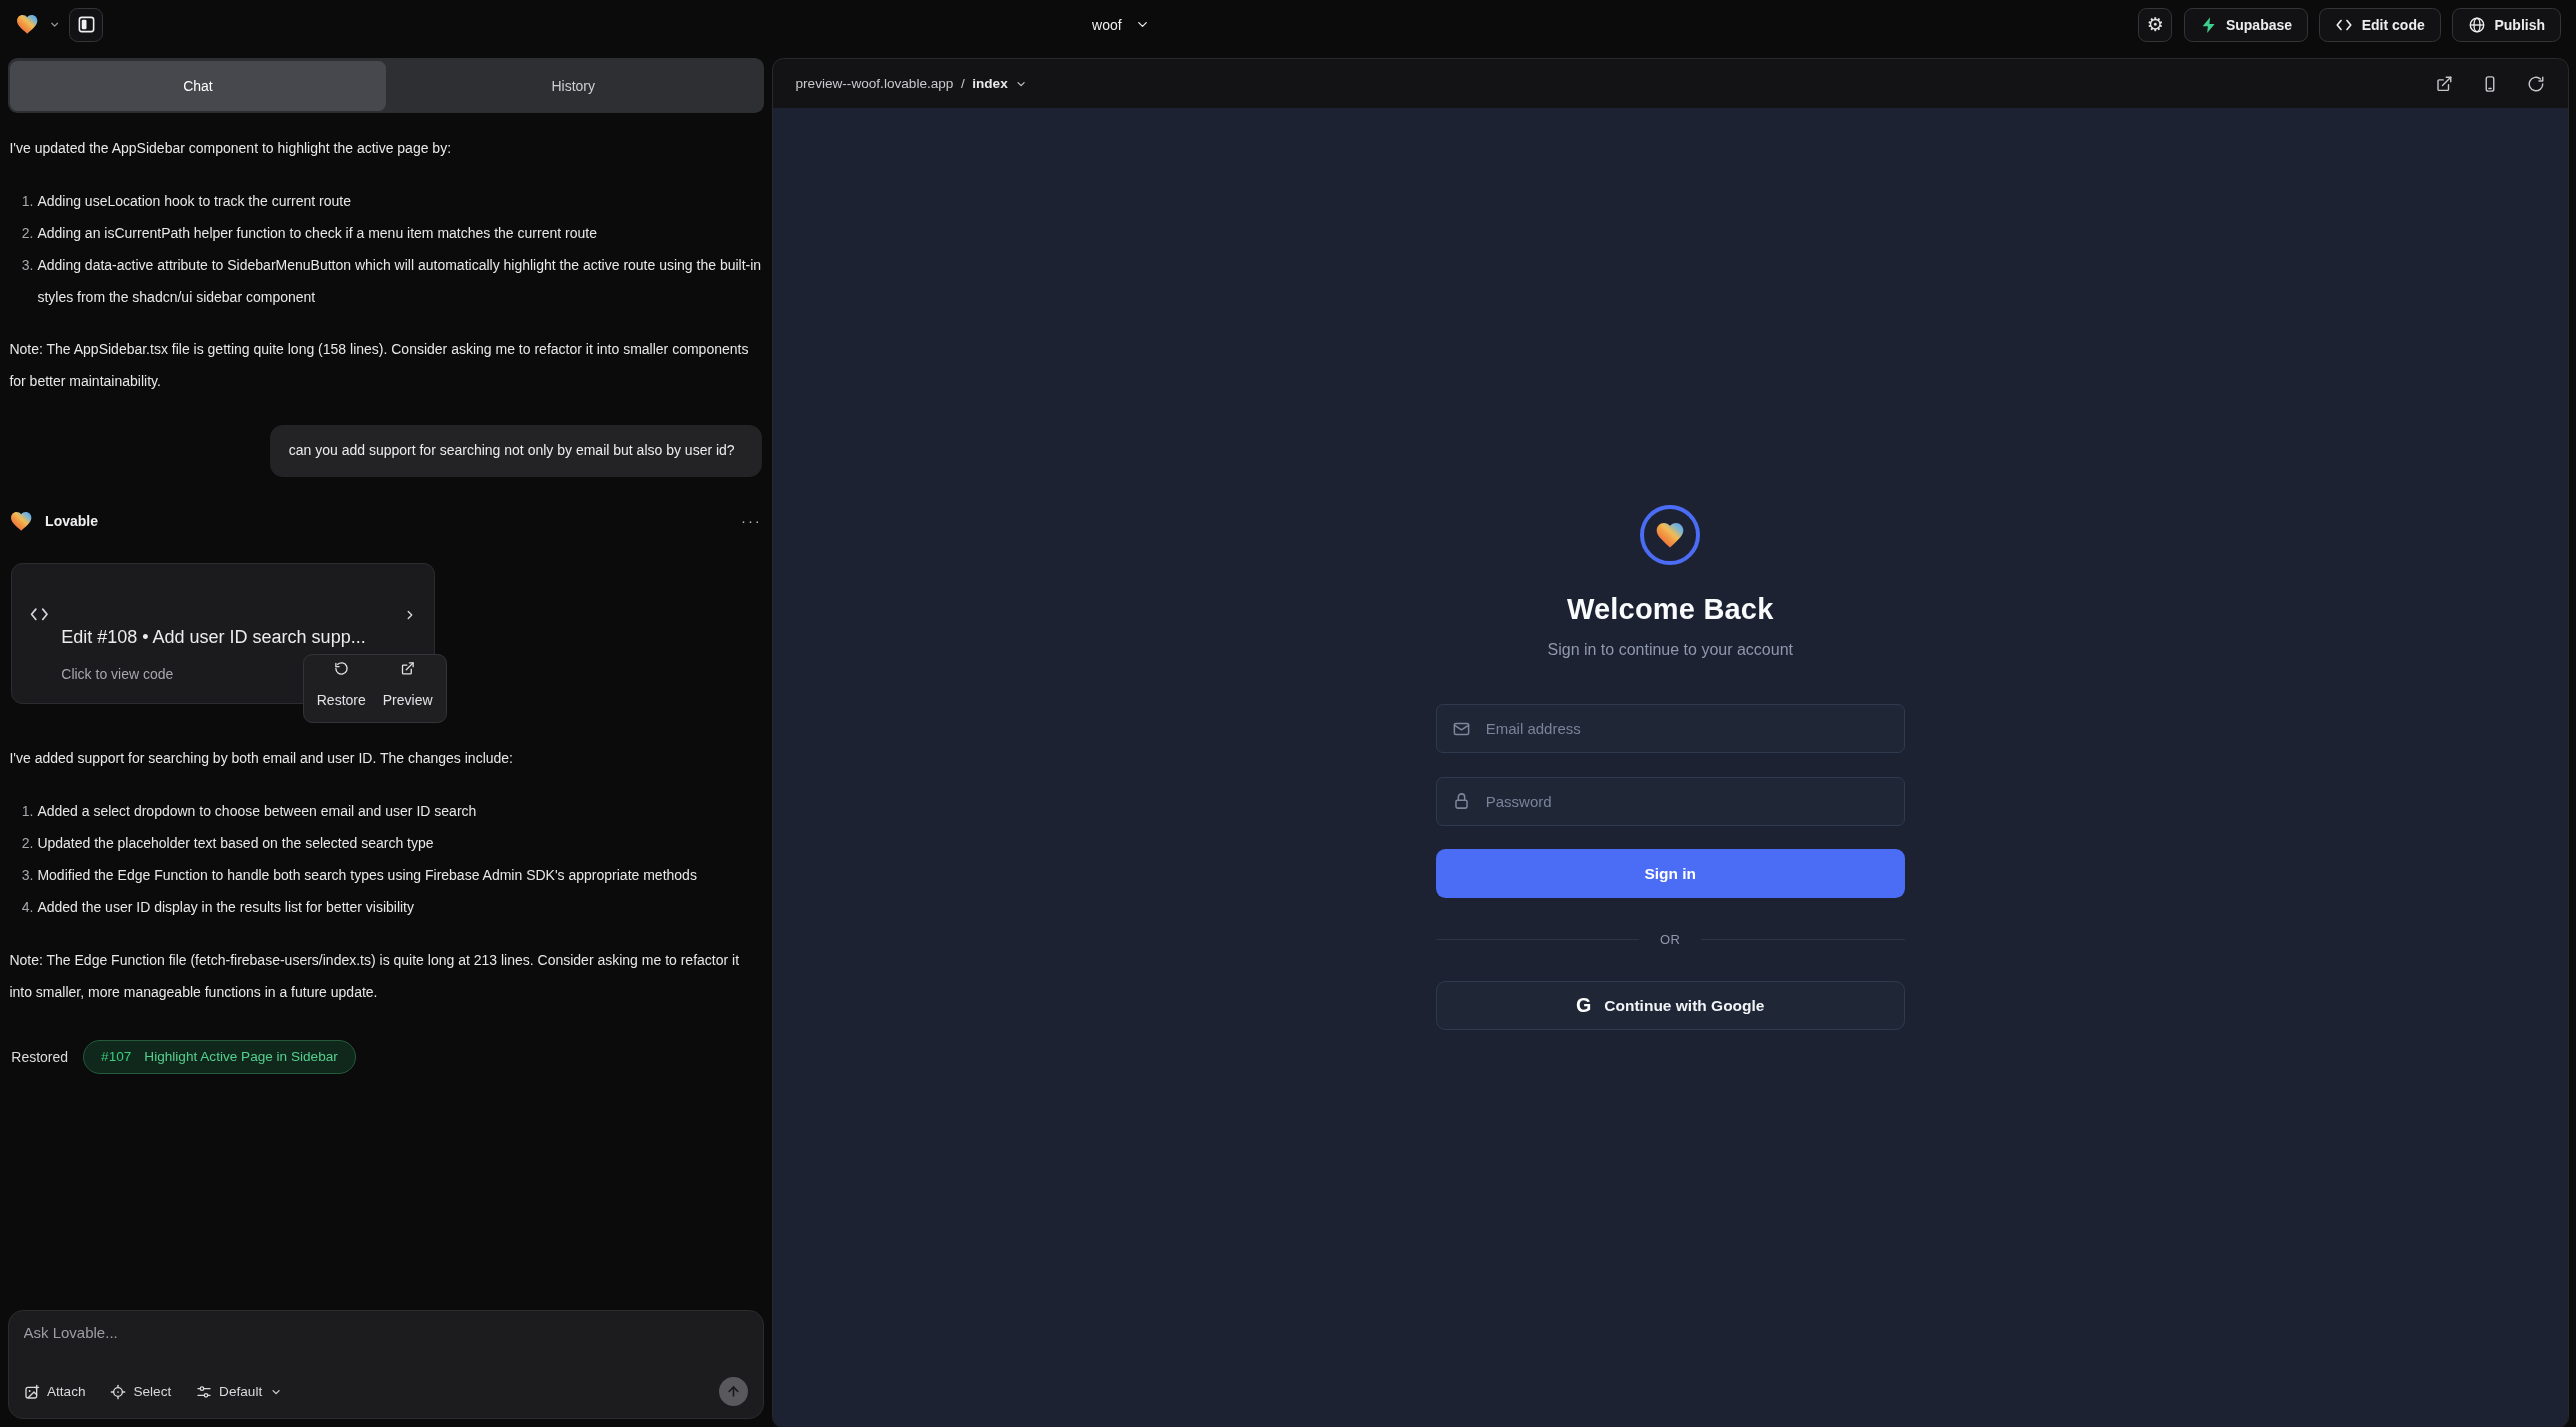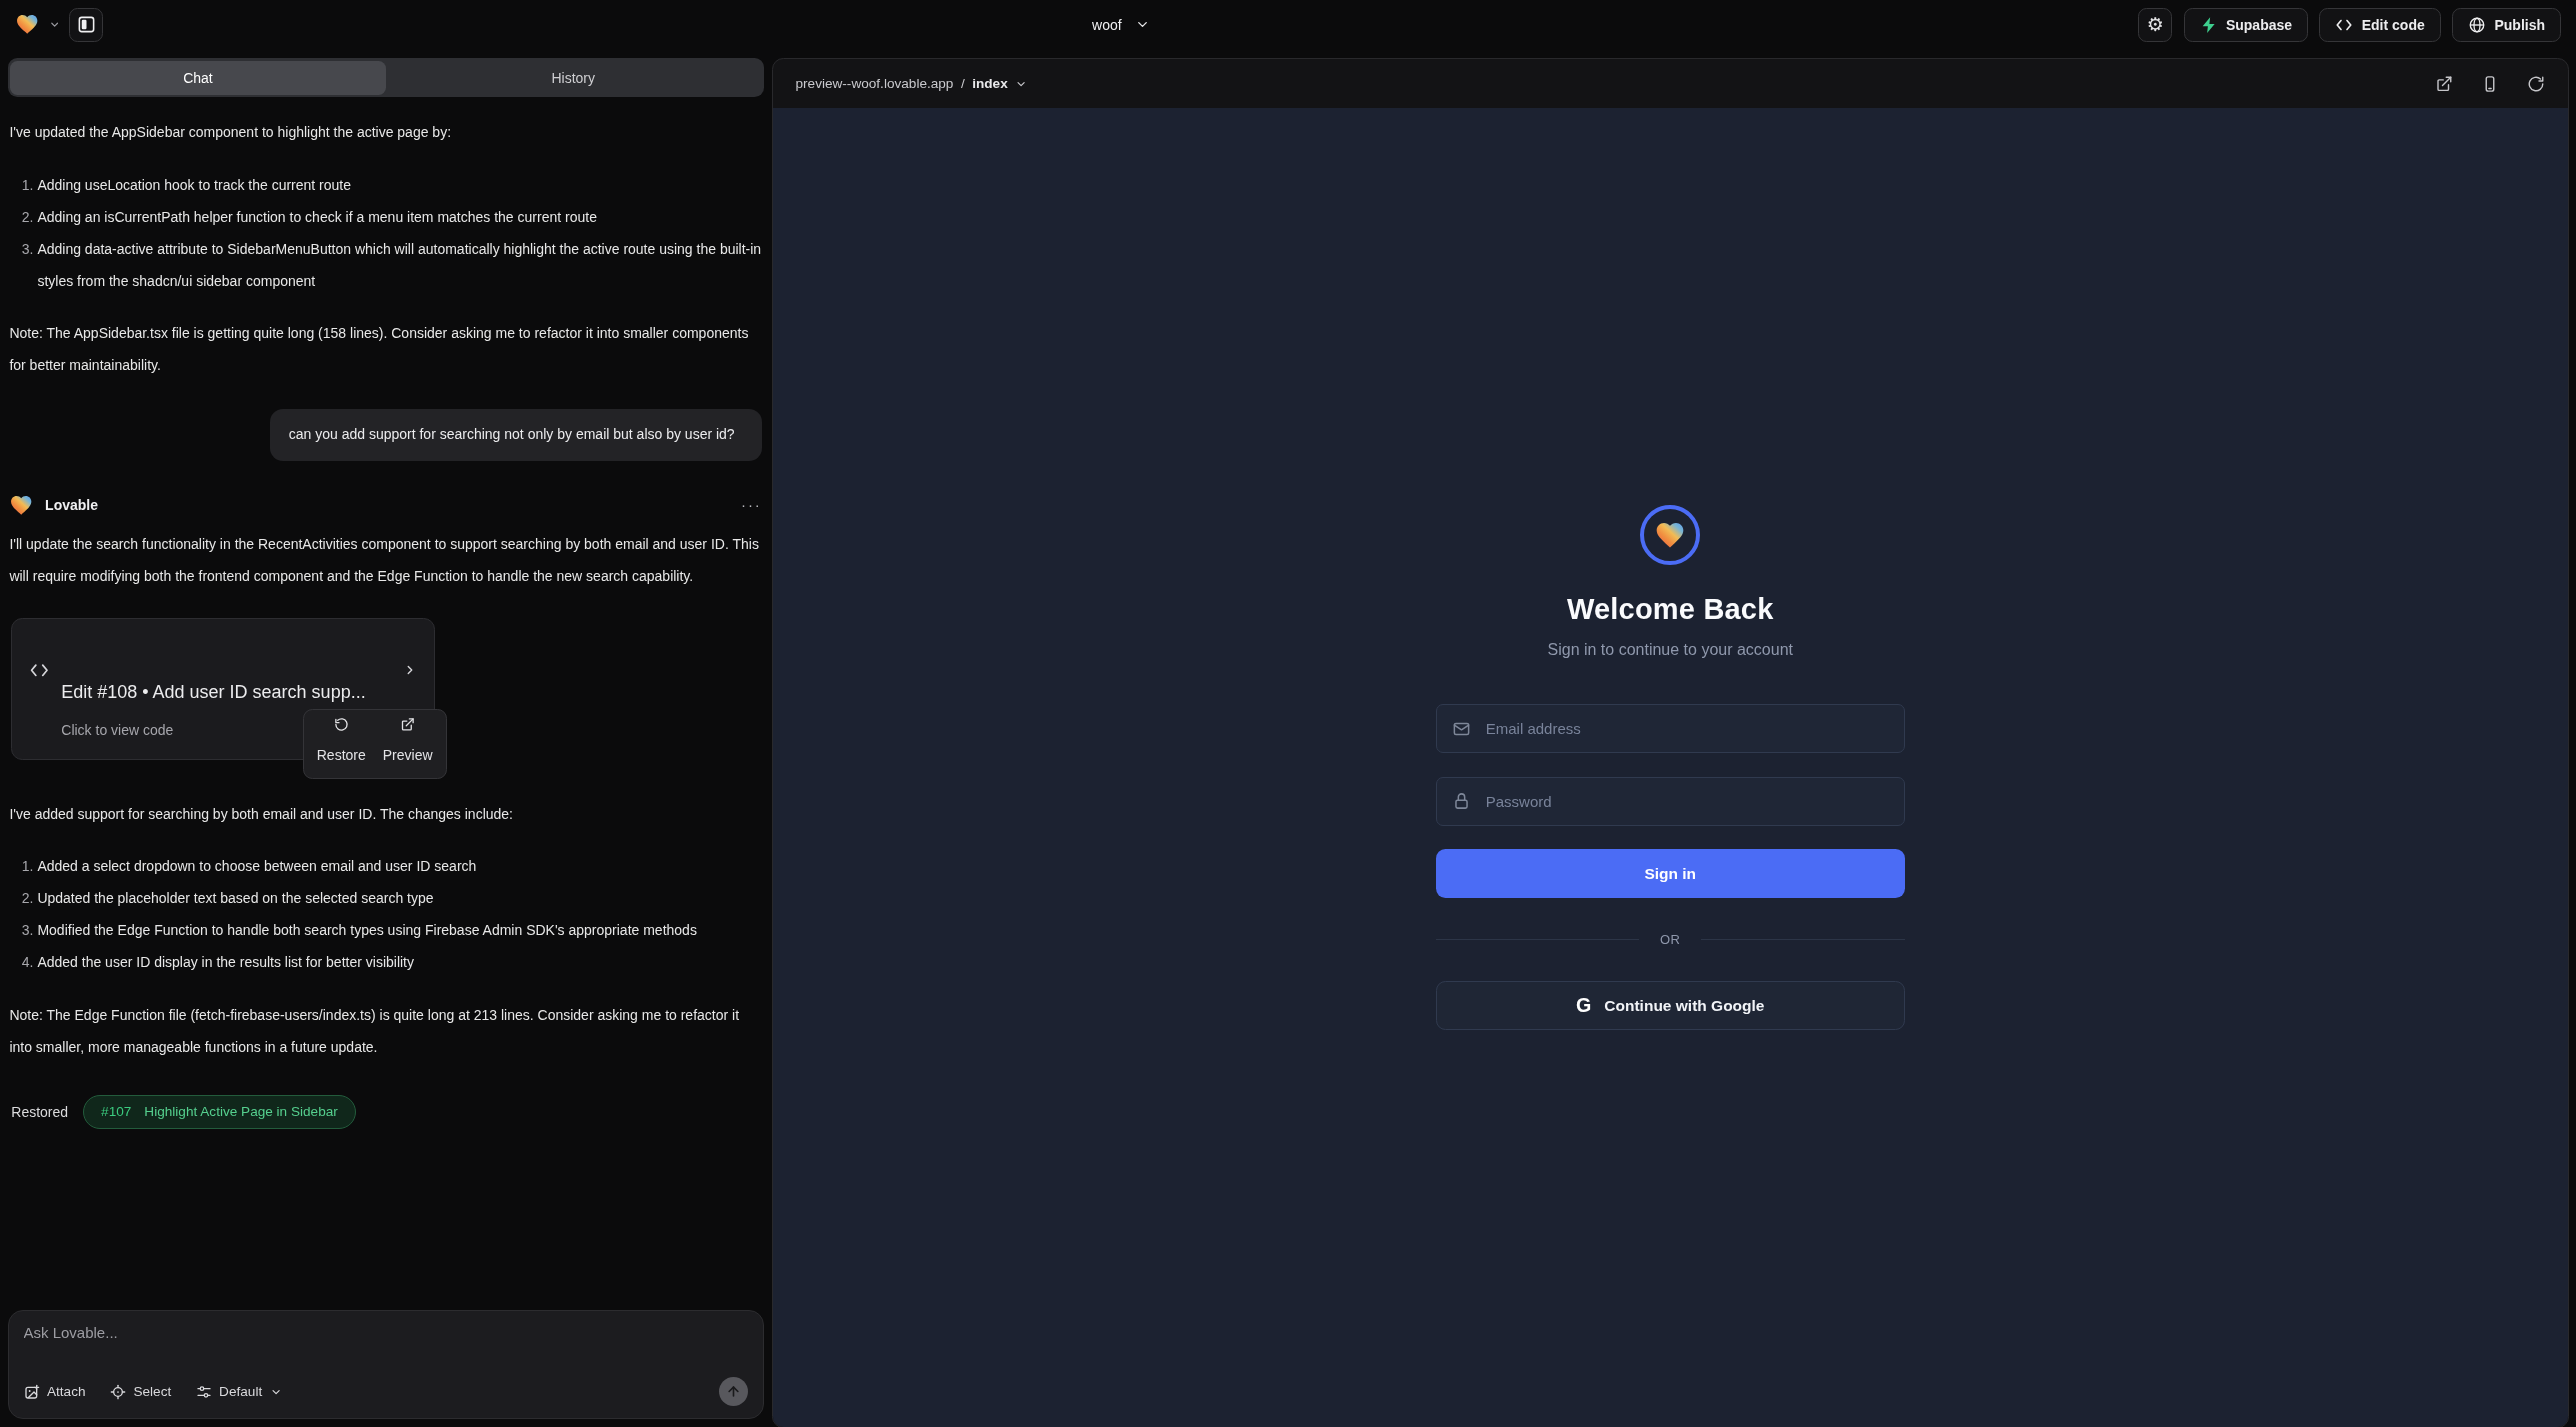--- a/index.html
+++ b/index.html
@@ -36,21 +36,21 @@
     font-weight:600;color:#ededef;cursor:pointer;white-space:nowrap;
   }
   .gear-glyph{font-size:19px;line-height:1;color:#e3e3e5;}
 
   
   .main{display:flex;height:1379px;}
   .chat-panel{width:772px;display:flex;flex-direction:column;padding:0 8.4px 9.4px 7.5px;flex-shrink:0;}
 
   
   .tabs{
-    margin-top:9.4px;height:39px;background:#2e2f33;border-radius:9.4px;
+    margin-top:9.4px;height:55px;background:#2e2f33;border-radius:9.4px;
     display:flex;padding:2.8px;flex-shrink:0;
   }
   .tab{
     flex:1;border-radius:7.5px;display:flex;align-items:center;justify-content:center;
     font-size:14px;color:#cfcfd2;cursor:pointer;
   }
   .tab.active{background:#47484d;color:#ffffff;}
 
   
   .messages{flex:1;overflow:hidden;padding:5.6px 1.9px 0 1.9px;font-size:14px;line-height:32px;}
@@ -246,21 +246,20 @@
       </div>
 
       <div class="bot-header">
         <svg class="bot-heart" viewBox="0 0 24 24">
           <path fill="url(#heartGrad)" d="M12 21.35l-1.45-1.32C5.4 15.36 2 12.28 2 8.5 2 5.42 4.42 3 7.5 3c1.74 0 3.41.81 4.5 2.09C13.09 3.81 14.76 3 16.5 3 19.58 3 22 5.42 22 8.5c0 3.78-3.4 6.86-8.55 11.54L12 21.35z"></path>
         </svg>
         <span class="bot-name">Lovable</span>
         <span class="bot-menu">···</span>
       </div>
 
-      <p style="margin-top:7.5px;">I'll update the search functionality in the RecentActivities component to support searching by both email and user ID. This will require modifying both the frontend component and the Edge Function to handle the new search capability.</p>
 
       <div class="edit-card-wrap">
         <div class="edit-card">
           <div class="edit-card-row">
             <svg class="code-glyph" width="20.6" height="20.6" viewBox="0 0 24 24" fill="none" stroke="currentColor" stroke-width="2" stroke-linecap="round" stroke-linejoin="round">
                 <polyline points="8 6 3 12 8 18"></polyline>
                 <polyline points="16 6 21 12 16 18"></polyline>
               </svg>
             <span class="edit-card-title">Edit #108 • Add user ID search supp...</span>
             <svg class="chev" width="14" height="14" viewBox="0 0 24 24" fill="none" stroke="#d6d6da" stroke-width="2.4" stroke-linecap="round" stroke-linejoin="round">

